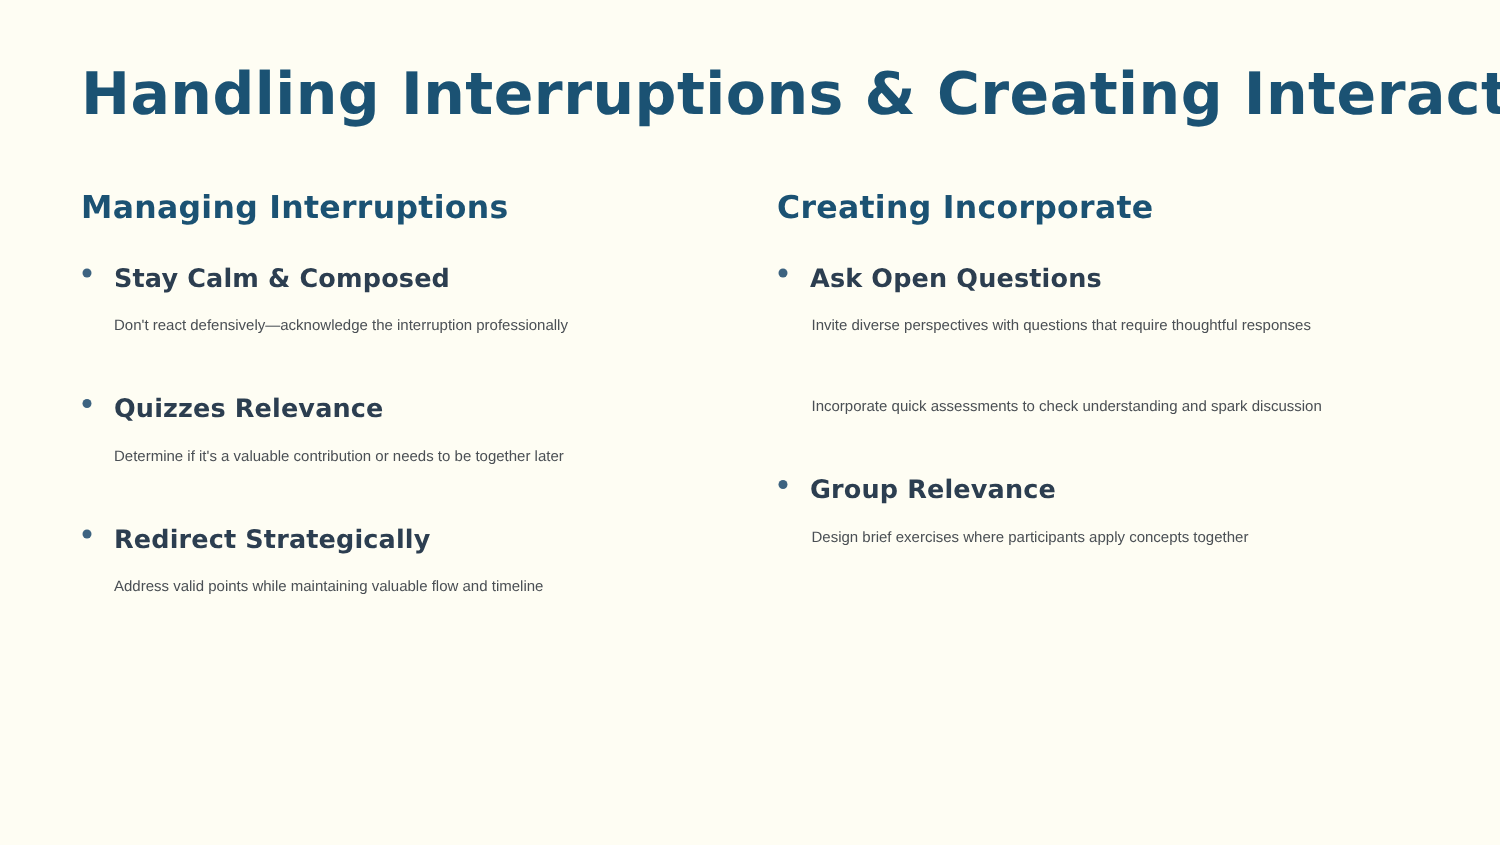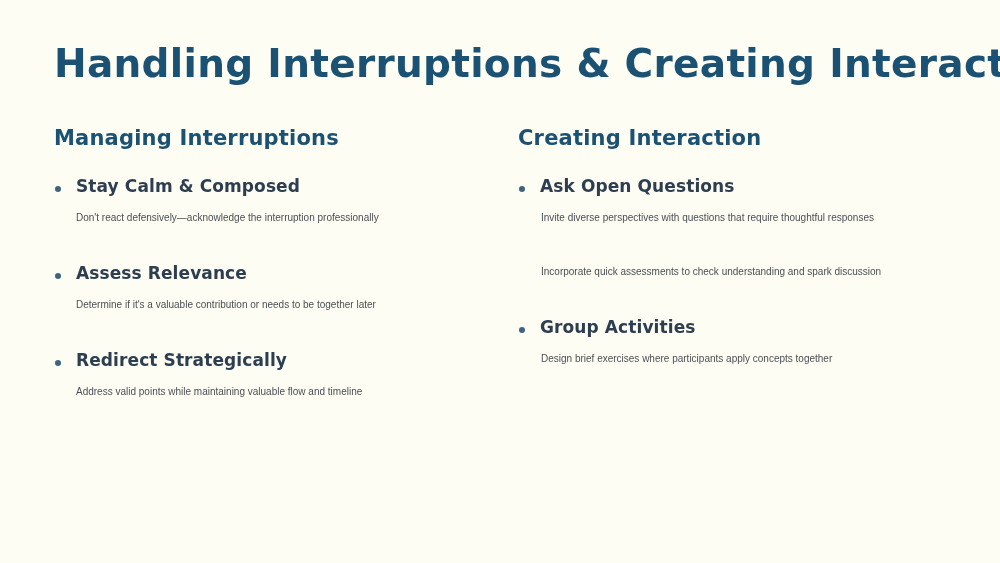--- a/index.html
+++ b/index.html
@@ -66,21 +66,21 @@
   }
 
   
   .bullet-block {
     margin-bottom: 37px;
   }
   .bullet-block:last-child { margin-bottom: 0; }
 
   .bullet-row {
     display: flex;
-    align-items: flex-end;
+    align-items: center;
   }
 
   .bullet-dot {
     flex: 0 0 auto;
     width: 22px;
     position: relative;
     top: -4px;
   }
 
   .bullet-dot span {
@@ -135,61 +135,61 @@
           <div class="bullet-heading">Stay Calm &amp; Composed</div>
         </div>
         <div class="bullet-desc">Don't react defensively—acknowledge the interruption professionally</div>
       </div>
 
       <div class="bullet-block">
         <div class="bullet-row">
           <div class="bullet-dot">
               <span></span>
             </div>
-          <div class="bullet-heading">Assess Relevance</div>
+          <div class="bullet-heading">Quizzes Relevance</div>
         </div>
         <div class="bullet-desc">Determine if it's a valuable contribution or needs to be together later</div>
       </div>
 
       <div class="bullet-block">
         <div class="bullet-row">
           <div class="bullet-dot">
               <span></span>
             </div>
           <div class="bullet-heading">Redirect Strategically</div>
         </div>
         <div class="bullet-desc">Address valid points while maintaining valuable flow and timeline</div>
       </div>
 
     </div>
 
     <div class="column right">
 
-      <div class="section-heading">Creating Interaction</div>
+      <div class="section-heading">Creating Incorporate</div>
 
       <div class="bullet-block">
         <div class="bullet-row">
           <div class="bullet-dot">
               <span></span>
             </div>
           <div class="bullet-heading">Ask Open Questions</div>
         </div>
         <div class="bullet-desc">Invite diverse perspectives with questions that require thoughtful responses</div>
       </div>
 
       <div class="bullet-block">
         <div class="bullet-desc">Incorporate quick assessments to check understanding and spark discussion</div>
       </div>
 
       <div class="bullet-block">
         <div class="bullet-row">
           <div class="bullet-dot">
               <span></span>
             </div>
-          <div class="bullet-heading">Group Activities</div>
+          <div class="bullet-heading">Group Relevance</div>
         </div>
         <div class="bullet-desc">Design brief exercises where participants apply concepts together</div>
       </div>
 
     </div>
 
   </div>
 </div>
 
 </body></html>

